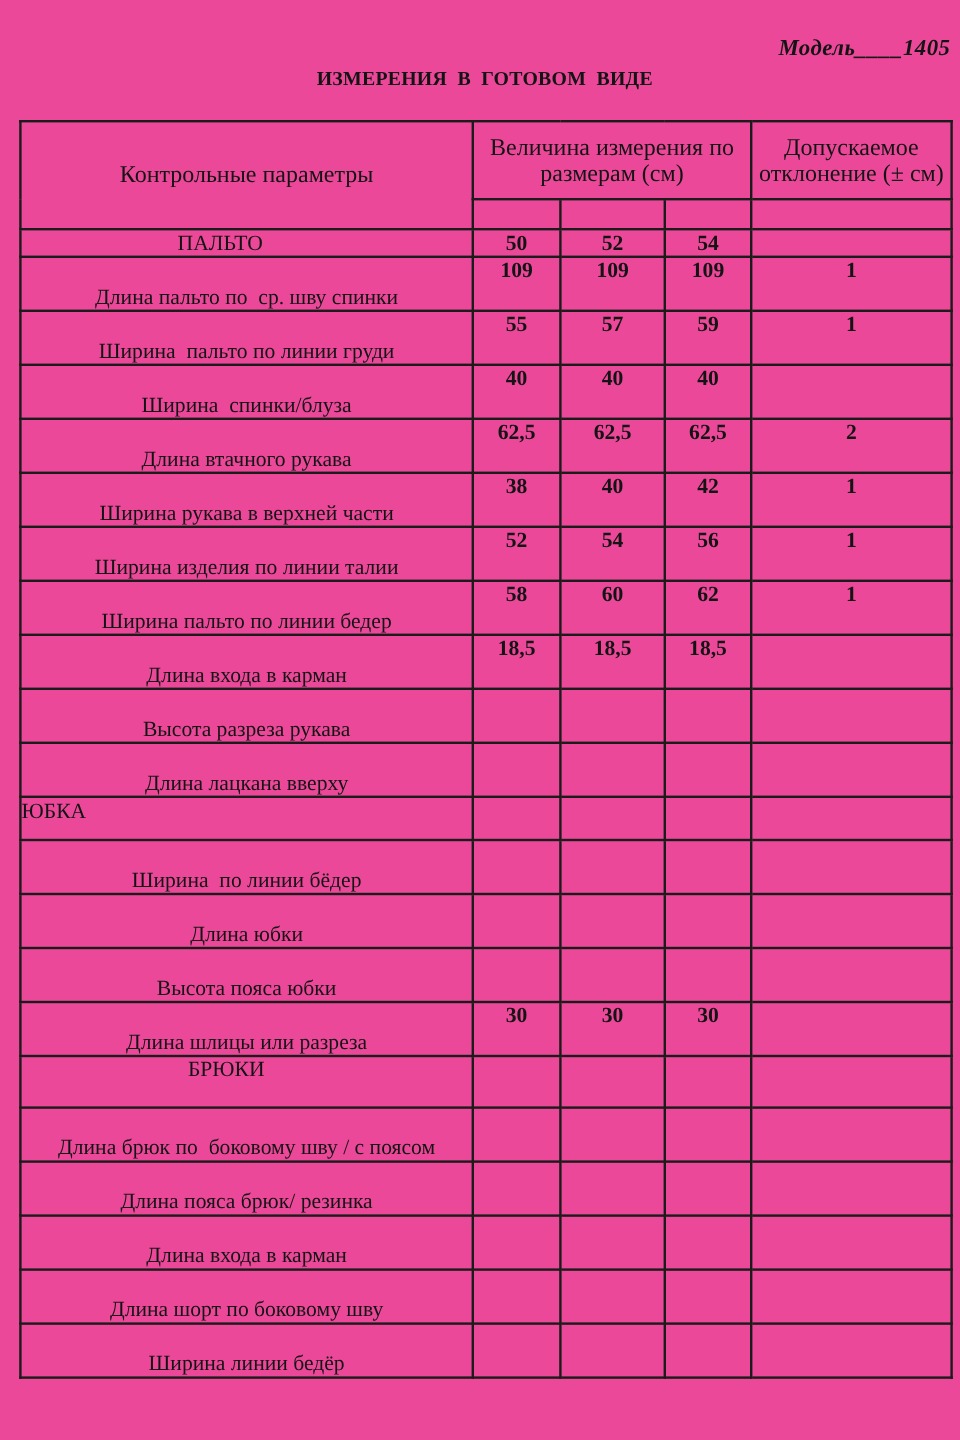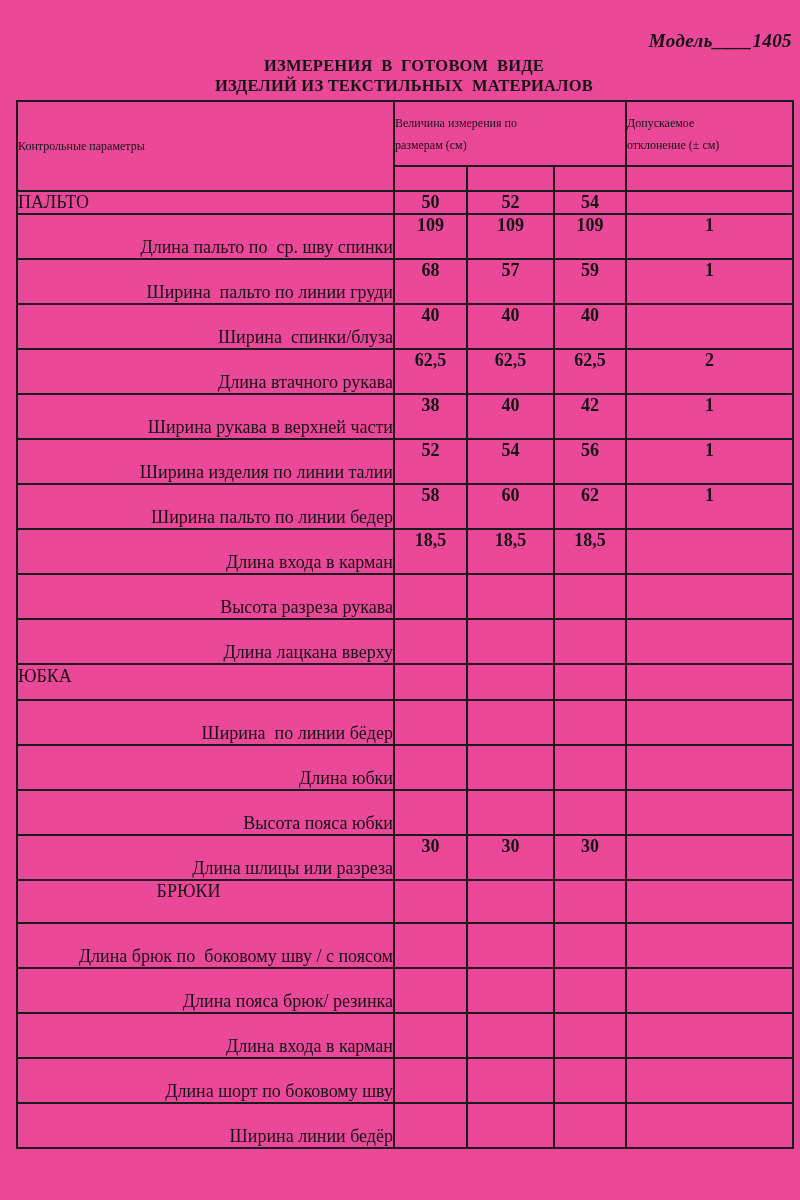--- a/index.html
+++ b/index.html
@@ -34,34 +34,34 @@
     overflow:hidden;
   }
   col.c-param{width:377px;}
   col.c-s1{width:73px;}
   col.c-s2{width:87px;}
   col.c-s3{width:72px;}
   col.c-dev{width:167px;}
 
   tr.hrow1{height:65px;}
   tr.hrow1 td{
-    text-align:left;vertical-align:middle;
-    font-size:12px;line-height:22px;white-space:pre-line;
+    text-align:center;vertical-align:middle;
+    font-size:20px;line-height:22px;white-space:pre-line;
   }
   tr.hrow2{height:25px;}
 
   tr.row-coat-header{height:22px;}
   tr.row-coat-header td.section-cell{
-    text-align:left;vertical-align:middle;padding-right:44px;
+    text-align:center;vertical-align:middle;padding-right:44px;
   }
   tr.row-coat-header td.num{vertical-align:middle;padding-top:0;}
 
   tr.row-data{height:45px;}
   td.label-cell{
-    vertical-align:bottom;text-align:right;
+    vertical-align:bottom;text-align:center;
     padding:0 2px 5px 16px;white-space:pre-wrap;
   }
   td.num{
     vertical-align:top;text-align:center;
     font-weight:bold;padding-top:2px;font-size:18px;
   }
 
   tr.row-section.v-top{height:36px;}
   tr.row-section.v-top td.section-cell{
     vertical-align:top;padding:1px 60px 0 0;
@@ -73,21 +73,20 @@
 </style>
 </head>
 <body>
 
 <div class="page">
 
   <div class="model-line">Модель____1405</div>
 
   <div class="doc-title">
     <div>ИЗМЕРЕНИЯ  В  ГОТОВОМ  ВИДЕ</div>
-    <div>ИЗДЕЛИЙ ИЗ ТЕКСТИЛЬНЫХ  МАТЕРИАЛОВ</div>
   </div>
 
   <table class="meas">
     <colgroup>
       <col class="c-param">
         <col class="c-s1">
         <col class="c-s2">
         <col class="c-s3">
         <col class="c-dev">
     </colgroup>
@@ -114,21 +113,21 @@
         </tr>
         <tr class="row-data">
           <td class="label-cell">Длина пальто по  ср. шву спинки</td>
           <td class="num">109</td>
           <td class="num">109</td>
           <td class="num">109</td>
           <td class="num">1</td>
         </tr>
         <tr class="row-data">
           <td class="label-cell">Ширина  пальто по линии груди</td>
-          <td class="num">68</td>
+          <td class="num">55</td>
           <td class="num">57</td>
           <td class="num">59</td>
           <td class="num">1</td>
         </tr>
         <tr class="row-data">
           <td class="label-cell">Ширина  спинки/блуза</td>
           <td class="num">40</td>
           <td class="num">40</td>
           <td class="num">40</td>
           <td class="num"></td>

